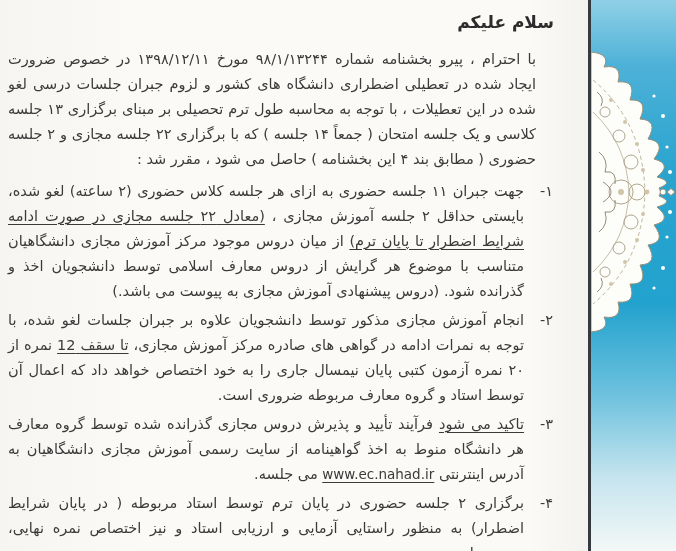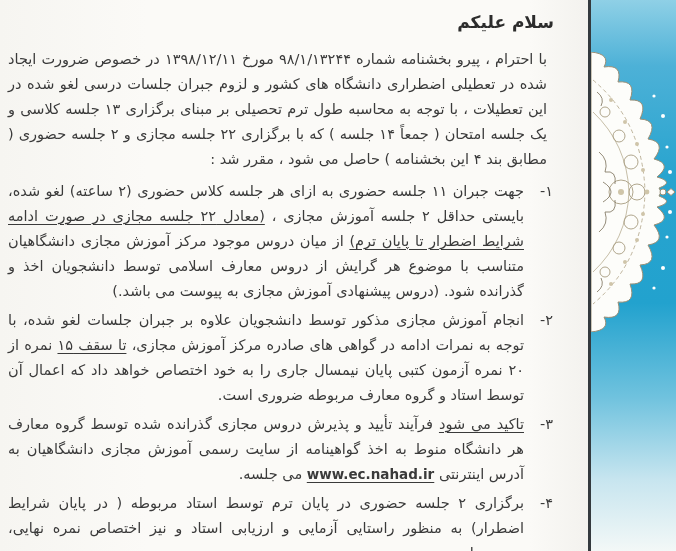--- a/index.html
+++ b/index.html
@@ -10,26 +10,26 @@
   .paper{
     position:absolute;left:0;top:0;width:588px;height:551px;box-sizing:border-box;
     background:linear-gradient(90deg,#f6f5f1 0%,#fbfaf7 25%,#fbfaf7 90%,#f3f2ee 100%);
     padding:8px 34px 4px 8px;direction:rtl;color:#3a3a3a;
   }
   .greeting{
     font-size:17px;font-weight:bold;color:#2c2c2c;
     margin:4px 0 15px 0;text-align:right;
   }
   .bodytext{font-size:14.5px;line-height:25px;text-align:justify;}
-  .intro{margin:0 7px 7px 0;}
+  .intro{margin:0 18px 7px 0;}
   .items{list-style:none;margin:0;padding:0;}
   .item{position:relative;padding-right:30px;margin-bottom:4px;}
   .num{position:absolute;right:1px;top:0;}
   .u{text-decoration:underline;text-underline-offset:3px;text-decoration-thickness:1px;}
-  .latin{font-size:13.5px;font-weight:bold;}
+  .latin{font-size:13.5px;}
   .edge-line{position:absolute;left:588px;top:0;width:3px;height:551px;background:#343a3e;}
   .side-panel{
     position:absolute;left:591px;top:0;width:85px;height:551px;
     background:linear-gradient(180deg,
       #8fd0e6 0%, #4db1d7 12%, #28a4cf 32%, #22a2ce 55%,
       #6fc2de 72%, #c7e5ef 87%, #f3f8f7 100%);
   }
   .ornament{position:absolute;left:0;top:52px;display:block;}
 </style>
 </head>
@@ -42,21 +42,21 @@
 
     <p class="intro bodytext">با احترام ، پیرو بخشنامه شماره ۹۸/۱/۱۳۲۴۴ مورخ ۱۳۹۸/۱۲/۱۱ در خصوص ضرورت ایجاد شده در تعطیلی اضطراری دانشگاه های کشور و لزوم جبران جلسات درسی لغو شده در این تعطیلات ، با توجه به محاسبه طول ترم تحصیلی بر مبنای برگزاری ۱۳ جلسه کلاسی و یک جلسه امتحان ( جمعاً ۱۴ جلسه ) که با برگزاری ۲۲ جلسه مجازی و ۲ جلسه حضوری ( مطابق بند ۴ این بخشنامه ) حاصل می شود ، مقرر شد :</p>
 
     <ol class="items">
       <li class="item bodytext">
         <span class="num">۱-</span>
         <span class="itxt"><span>جهت جبران ۱۱ جلسه حضوری به ازای هر جلسه کلاس حضوری (۲ ساعته) لغو شده، بایستی حداقل ۲ جلسه آموزش مجازی ، </span><span class="u">(معادل ۲۲ جلسه مجازی در صورت ادامه شرایط اضطرار تا پایان ترم)</span><span> از میان دروس موجود مرکز آموزش مجازی دانشگاهیان متناسب با موضوع هر گرایش از دروس معارف اسلامی توسط دانشجویان اخذ و گذرانده شود. (دروس پیشنهادی آموزش مجازی به پیوست می باشد.)</span></span>
       </li>
       <li class="item bodytext">
         <span class="num">۲-</span>
-        <span class="itxt"><span>انجام آموزش مجازی مذکور توسط دانشجویان علاوه بر جبران جلسات لغو شده، با توجه به نمرات ادامه در گواهی های صادره مرکز آموزش مجازی، </span><span class="u">تا سقف ۱۵</span><span> نمره از ۲۰ نمره آزمون کتبی پایان نیمسال جاری را به خود اختصاص خواهد داد که اعمال آن توسط استاد و گروه معارف مربوطه ضروری است.</span></span>
+        <span class="itxt"><span>انجام آموزش مجازی مذکور توسط دانشجویان علاوه بر جبران جلسات لغو شده، با توجه به نمرات ادامه در گواهی های صادره مرکز آموزش مجازی، </span><span class="u">تا سقف 12</span><span> نمره از ۲۰ نمره آزمون کتبی پایان نیمسال جاری را به خود اختصاص خواهد داد که اعمال آن توسط استاد و گروه معارف مربوطه ضروری است.</span></span>
       </li>
       <li class="item bodytext">
         <span class="num">۳-</span>
         <span class="itxt"><span class="u">تاکید می شود</span><span> فرآیند تأیید و پذیرش دروس مجازی گذرانده شده توسط گروه معارف هر دانشگاه منوط به اخذ گواهینامه از سایت رسمی آموزش مجازی دانشگاهیان به آدرس اینترنتی </span><span class="u latin" dir="ltr">www.ec.nahad.ir</span><span> می جلسه.</span></span>
       </li>
       <li class="item bodytext">
         <span class="num">۴-</span>
         <span class="itxt"><span>برگزاری ۲ جلسه حضوری در پایان ترم توسط استاد مربوطه ( در پایان شرایط اضطرار) به منظور راستایی آزمایی و ارزیابی استاد و نیز اختصاص نمره نهایی، ضروری است.</span></span>
       </li>
     </ol>

